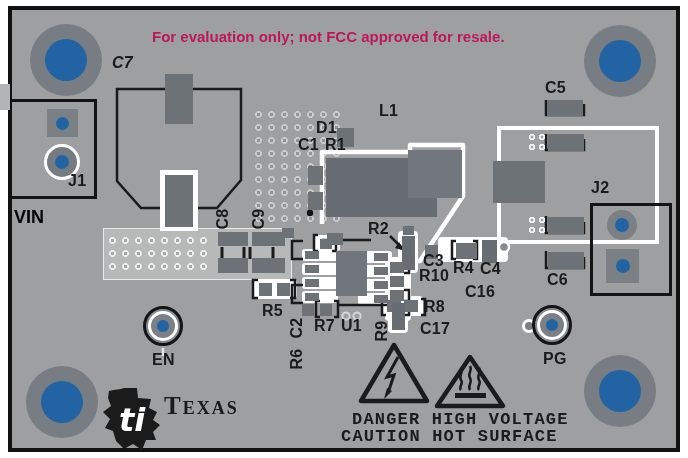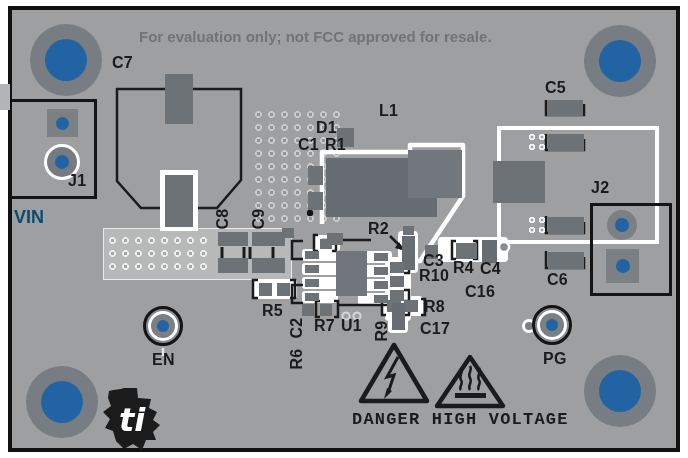--- a/index.html
+++ b/index.html
@@ -23,23 +23,23 @@
   .tp .ring{position:absolute;left:2px;top:2px;width:24px;height:24px;
       border:3px solid #ffffff;border-radius:50%;background:#7b8085;}
   .tp .drill{position:absolute;left:11px;top:11px;width:12px;height:12px;
       border-radius:50%;background:#2264a3;}
   
   .jbox{position:absolute;border:3px solid #141414;}
   
   .lbl{position:absolute;font-weight:bold;font-size:16px;line-height:16px;
        color:#1b1b1b;letter-spacing:.3px;white-space:nowrap;}
   .lbl.rot{width:30px;text-align:center;transform:rotate(-90deg);}
-  .notice{position:absolute;left:139px;top:28px;font-weight:bold;font-size:15px;
-          color:#737373;white-space:nowrap;}
-  .vin1{position:absolute;left:14px;top:207px;font-weight:bold;font-size:18px;color:#0c4a6e;}
+  .notice{position:absolute;left:152px;top:28px;font-weight:bold;font-size:15px;
+          color:#be185d;white-space:nowrap;}
+  .vin1{position:absolute;left:14px;top:207px;font-weight:bold;font-size:18px;color:#000000;}
   .vin2{position:absolute;left:14px;top:226px;font-weight:bold;font-size:18px;color:#1b1b1b;white-space:nowrap;}
   .warn{position:absolute;font-family:"Liberation Mono",monospace;font-weight:bold;
         font-size:17px;letter-spacing:1.2px;color:#1b1b1b;white-space:nowrap;}
   .brand{position:absolute;font-family:"Liberation Serif",serif;font-weight:bold;
          font-variant:small-caps;color:#1b1b1b;white-space:nowrap;}
   
   .vias-g{position:absolute;background-image:radial-gradient(circle,#8f9496 1.6px,#c9cccd 1.7px,#c9cccd 3.2px,rgba(0,0,0,0) 3.7px);
           background-size:13px 13px;}
   .vias-l{position:absolute;background-image:radial-gradient(circle,#a4a7a8 1.6px,#eceded 1.7px,#eceded 3.2px,rgba(0,0,0,0) 3.7px);
           background-size:13px 13px;}
@@ -235,21 +235,21 @@
       <div class="drill"></div>
     </div>
   <div class="tp" style="left:532px;top:305px;">
     <div class="ring"></div>
       <div class="drill"></div>
     </div>
 
   <div class="notice">For evaluation only; not FCC approved for resale.</div>
   <div class="vin1">VIN</div>
 
-  <div class="lbl" style="left:112px;top:55px;">C7</div>
+  <div class="lbl" style="left:112px;top:55px;font-style:italic;">C7</div>
   <div class="lbl" style="left:545px;top:80px;">C5</div>
   <div class="lbl" style="left:547px;top:272px;">C6</div>
   <div class="lbl rot" style="left:208px;top:211px;">C8</div>
   <div class="lbl rot" style="left:244px;top:211px;">C9</div>
   <div class="lbl" style="left:68px;top:173px;">J1</div>
   <div class="lbl" style="left:591px;top:180px;">J2</div>
   <div class="lbl" style="left:379px;top:103px;">L1</div>
   <div class="lbl" style="left:316px;top:120px;">D1</div>
   <div class="lbl" style="left:298px;top:137px;">C1</div>
   <div class="lbl" style="left:325px;top:137px;">R1</div>
@@ -264,14 +264,16 @@
   <div class="lbl" style="left:262px;top:303px;">R5</div>
   <div class="lbl rot" style="left:282px;top:320px;">C2</div>
   <div class="lbl rot" style="left:282px;top:351px;">R6</div>
   <div class="lbl" style="left:314px;top:318px;">R7</div>
   <div class="lbl" style="left:341px;top:318px;">U1</div>
   <div class="lbl rot" style="left:367px;top:323px;">R9</div>
   <div class="lbl" style="left:152px;top:352px;">EN</div>
   <div class="lbl" style="left:543px;top:351px;">PG</div>
 
   <div class="warn" style="left:352px;top:410px;">DANGER HIGH VOLTAGE</div>
-
+  <div class="warn" style="left:341px;top:427px;">CAUTION HOT SURFACE</div>
+
+  <div class="brand" style="left:164px;top:392px;font-size:25px;letter-spacing:2px;">Texas</div>
 </div>
 
 </body></html>

